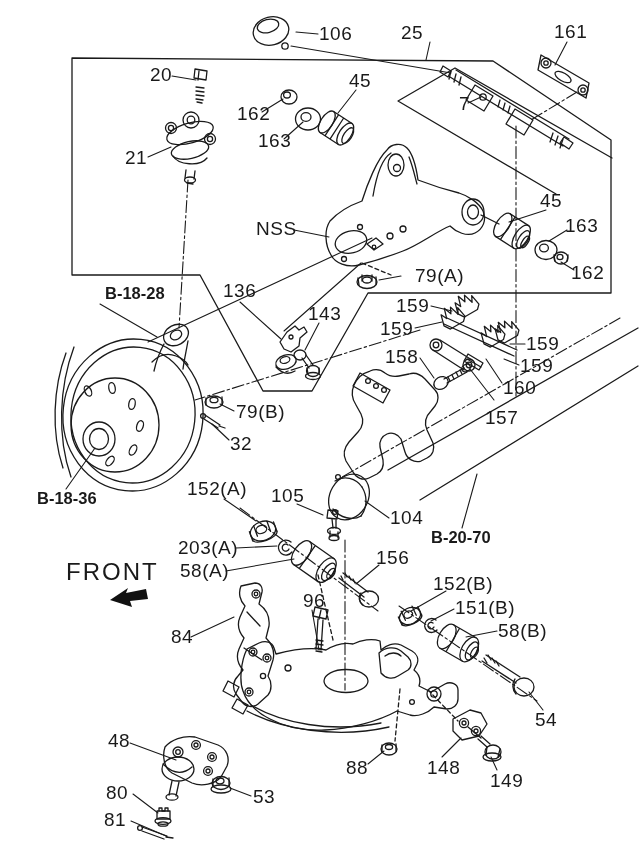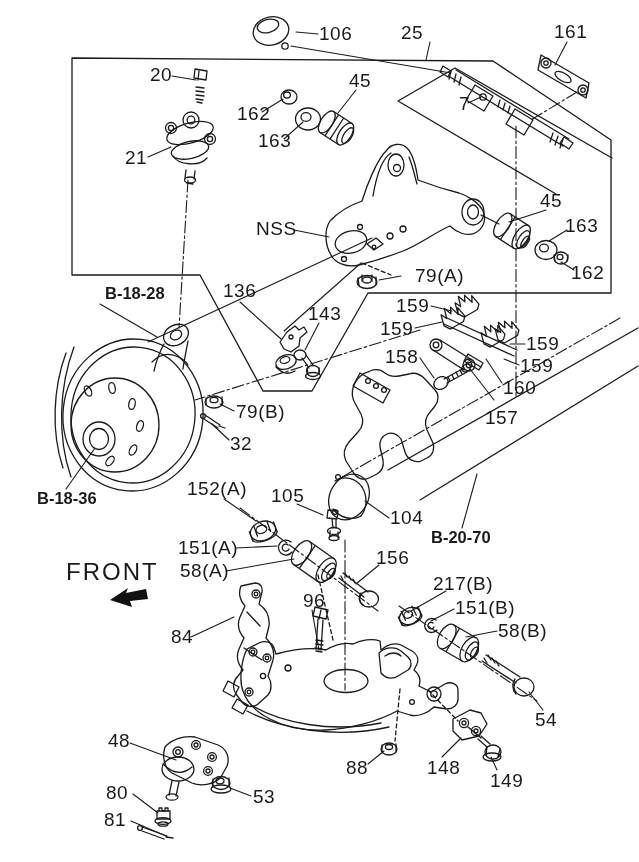--- a/index.html
+++ b/index.html
@@ -413,25 +413,25 @@
       <div class="label" style="left: 520px; top: 356px;">159</div>
       <div class="label" style="left: 503px; top: 378px;">160</div>
       <div class="label" style="left: 485px; top: 399px; margin-top: 9px;">157</div>
       <div class="label" style="left: 236px; top: 402px;">79(B)</div>
       <div class="label" style="left: 230px; top: 434px;">32</div>
       <div class="label" style="left: 187px; top: 479px;">152(A)</div>
       <div class="label" style="left: 271px; top: 486px;">105</div>
       <div class="label bcode" style="left: 37px; top: 490px;">B-18-36</div>
       <div class="label" style="left: 390px; top: 508px;">104</div>
       <div class="label bcode" style="left: 431px; top: 529px;">B-20-70</div>
-      <div class="label" style="left: 178px; top: 538px;">151(A)</div>
+      <div class="label" style="left: 178px; top: 538px;">203(A)</div>
       <div class="label" style="left: 376px; top: 548px;">156</div>
       <div class="label" style="left: 180px; top: 561px;">58(A)</div>
       <div class="label front" style="left: 66px; top: 560px;">FRONT</div>
-      <div class="label" style="left: 433px; top: 574px;">217(B)</div>
+      <div class="label" style="left: 433px; top: 574px;">152(B)</div>
       <div class="label" style="left: 303px; top: 591px;">96</div>
       <div class="label" style="left: 455px; top: 598px;">151(B)</div>
       <div class="label" style="left: 498px; top: 621px;">58(B)</div>
       <div class="label" style="left: 171px; top: 627px;">84</div>
       <div class="label" style="left: 535px; top: 710px;">54</div>
       <div class="label" style="left: 108px; top: 731px;">48</div>
       <div class="label" style="left: 346px; top: 758px;">88</div>
       <div class="label" style="left: 427px; top: 758px;">148</div>
       <div class="label" style="left: 490px; top: 771px;">149</div>
       <div class="label" style="left: 253px; top: 787px;">53</div>

